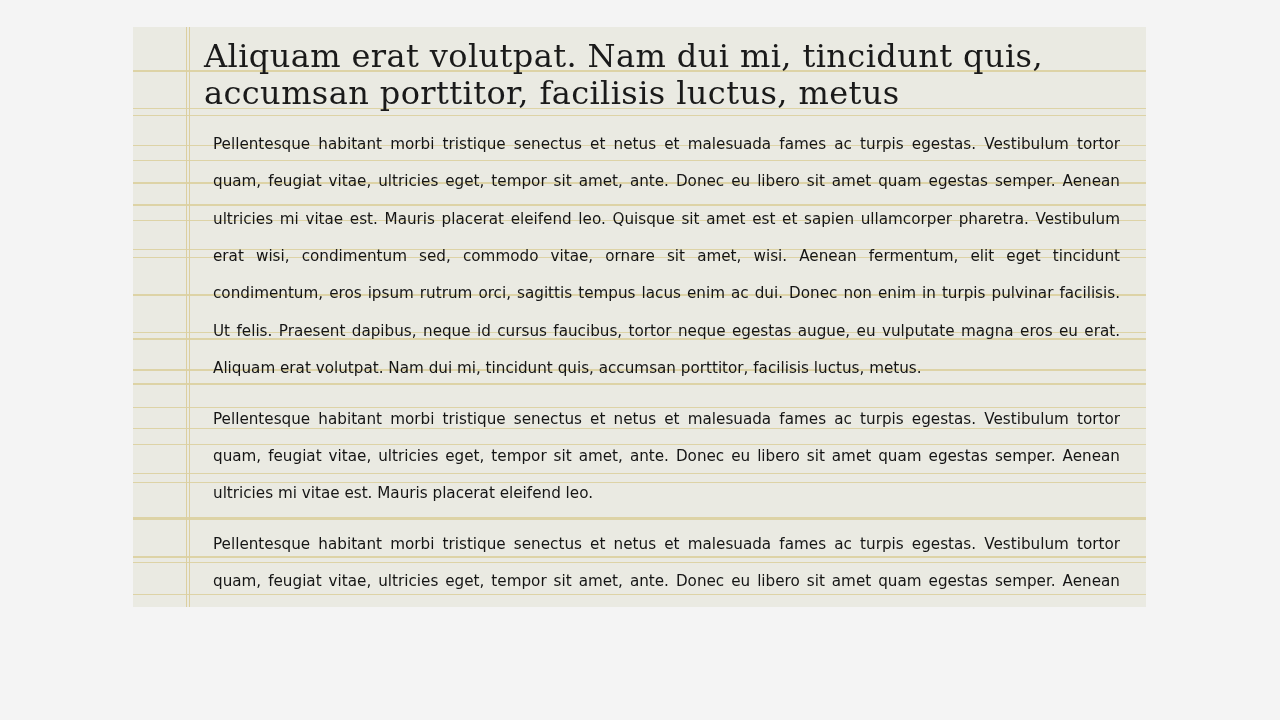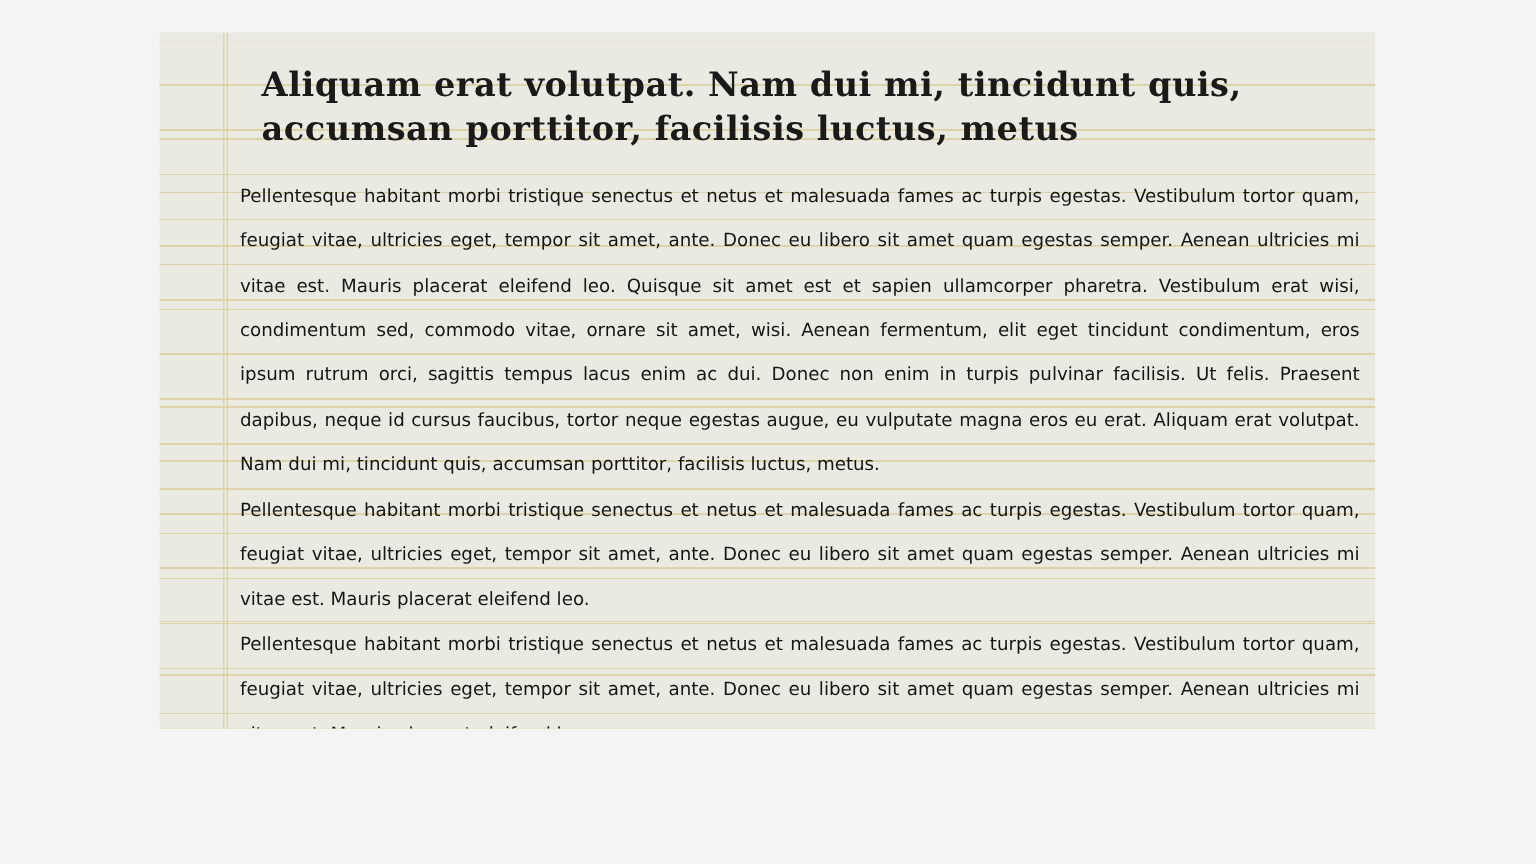--- a/index.html
+++ b/index.html
@@ -52,31 +52,31 @@
     }
     .margin-line.a { left: 52.5px; }
     .margin-line.b { left: 55.5px; }
     .content {
       position: absolute;
       left: 67px;
       top: 7px;
       width: 933px;
     }
     h1 {
-      margin: 18px;
+      margin: 4px;
       font-family: "DejaVu Serif", "Liberation Serif", serif;
-      font-weight: bold;
-      font-size: 28px;
+      font-weight: normal;
+      font-size: 32px;
       line-height: 37.4px;
       letter-spacing: 0.4px;
       color: #1a1a1a;
       padding-top: 0px;
     }
     p {
-      margin: 0;
+      margin: 13px;
       font-family: "DejaVu Sans", "Liberation Sans", sans-serif;
       font-size: 15.2px;
       line-height: 37.4px;
       color: #151515;
       text-align: justify;
     }
   </style>
 </head>
 <body>
 

